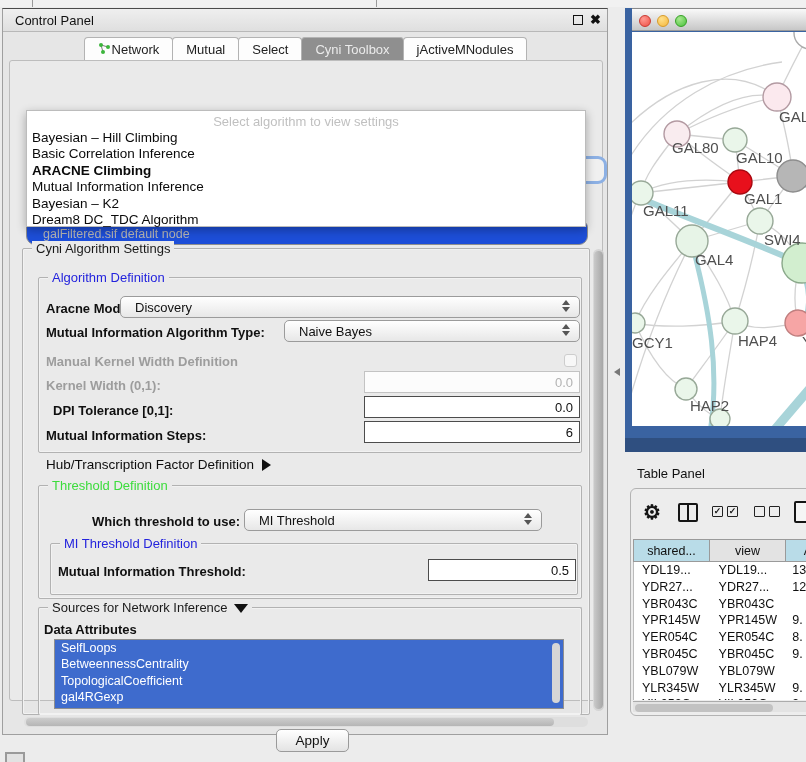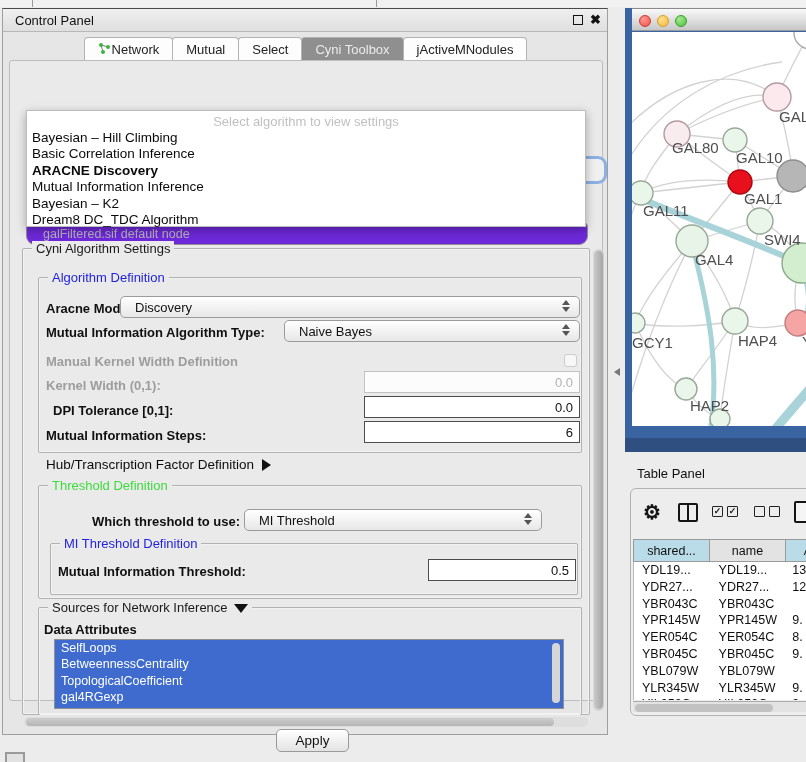--- a/index.html
+++ b/index.html
@@ -24,21 +24,21 @@
         display:flex; justify-content:center; align-items:flex-end; }
   .tab { height:24px; display:flex; align-items:center; gap:1px; padding:0 13px;
         background:#fdfdfd; border:1px solid #b3b3b3; border-bottom:none;
         border-radius:4px 4px 0 0; margin-right:-1px; font-size:13px; color:#222; }
   .tab.sel { background:#8f8f8f; color:#ebebeb; }
   .cp-body { position:absolute; left:6px; top:51px; width:594px; height:641px;
         background:#eaeaea; border:1px solid #bdbdbd; border-radius:3px; }
 
   
   .ghost-combo { position:absolute; left:16px; top:158px; width:562px; height:26px;
-        background:#6d28d9; border:1.5px solid #8f8f8f; border-radius:9px; }
+        background:#1d4ed8; border:1.5px solid #8f8f8f; border-radius:9px; }
   .ghost-combo span { position:absolute; left:16px; top:7px; color:#b5b5b5; font-size:12.5px; }
   .focus-frag { position:absolute; left:543px; top:95px; width:54px; height:28px;
         border:3px solid #8cb0e4; border-radius:9px; background:#f0f0f0; }
 
   
   .algo-pop { position:absolute; left:16px; top:49px; width:560px; height:117px;
         background:#fff; border:1px solid #bcbcbc; box-shadow:0 3px 9px rgba(0,0,0,.3); z-index:30; }
   .algo-ph { text-align:center; color:#c0c0c0; font-size:13px; padding-top:3px; height:19px; }
   .algo-item { padding:0 4px 0 5px; height:16.4px; line-height:16.4px; font-size:13.5px; color:#0a0a0a; white-space:nowrap; }
   .algo-item.bold { font-weight:bold; }
@@ -176,21 +176,21 @@
       <div class="focus-frag"></div>
       <div class="ghost-combo">
         <span>galFiltered.sif default node</span>
       </div>
 
       <div class="algo-pop">
         <div class="algo-ph">Select algorithm to view settings</div>
         <div id="algo-items">
             <div class="algo-item">Bayesian – Hill Climbing</div>
             <div class="algo-item">Basic Correlation Inference</div>
-            <div class="algo-item bold">ARACNE Discovery</div>
+            <div class="algo-item bold">ARACNE Climbing</div>
             <div class="algo-item">Mutual Information Inference</div>
             <div class="algo-item">Bayesian – K2</div>
             <div class="algo-item">Dream8 DC_TDC Algorithm</div>
           </div>
       </div>
 
       <div class="grp" style="left:12px; top:187px; width:568px; height:467px;"></div>
       <div class="glab" style="left:22px; top:180px;">Cyni Algorithm Settings</div>
       <div class="vscroll">
           <div class="vthumb"></div>
@@ -368,21 +368,21 @@
       <span class="cols-icon"></span>
       <span class="chk" style="left:81px">✓</span>
       <span class="chk" style="left:96px">✓</span>
       <span class="chk" style="left:123px"></span>
       <span class="chk" style="left:138px"></span>
       <span class="doc-icon"></span>
     </div>
     <div class="tbl thead" id="tbl-head">
         <div class="trow">
           <div class="tcell c1 hl">shared...</div>
-          <div class="tcell c2">name</div>
+          <div class="tcell c2">view</div>
           <div class="tcell c3 hl">A</div>
         </div>
       </div>
     <div class="tbody-wrap">
         <div id="tbl-body">
           <div class="trow">
             <div class="tcell c1">YDL19...</div>
             <div class="tcell c2">YDL19...</div>
             <div class="tcell c3">13</div>
           </div>

